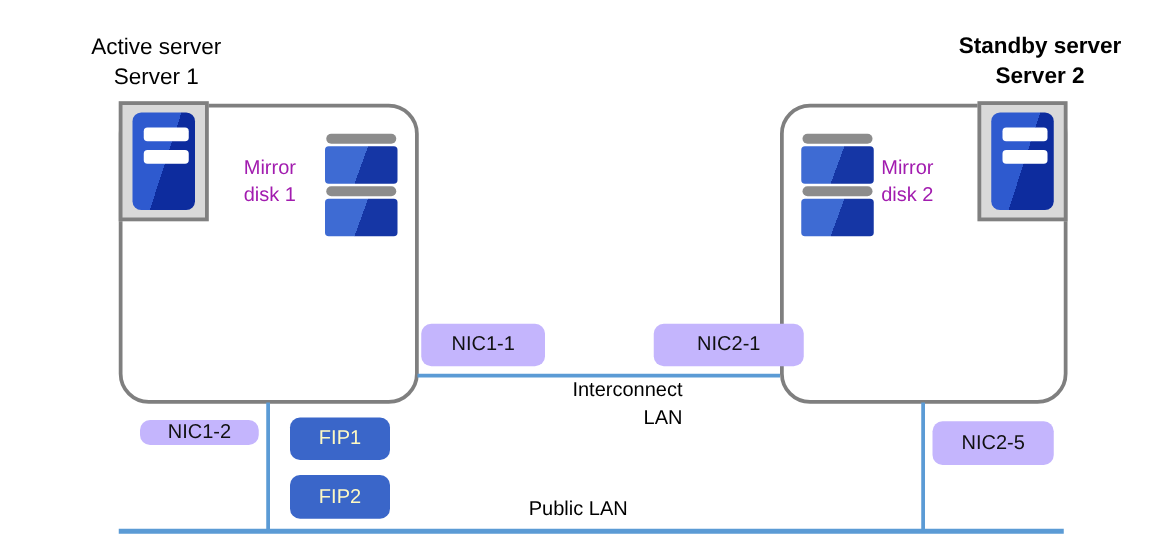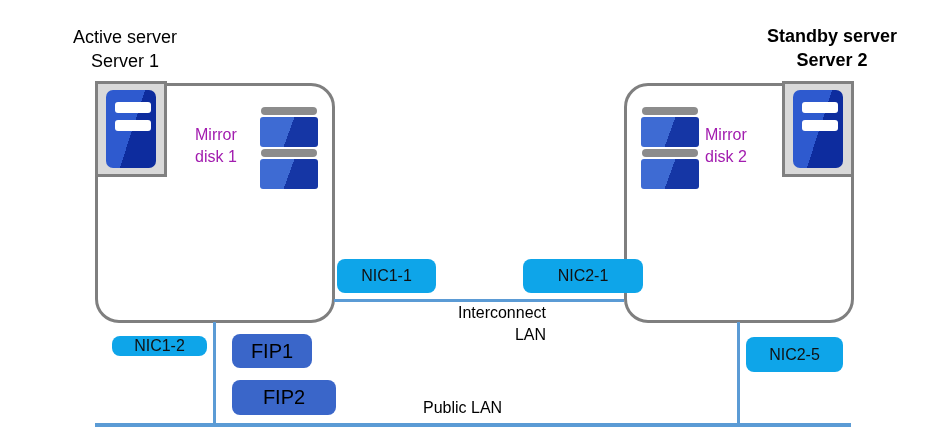--- a/index.html
+++ b/index.html
@@ -41,31 +41,31 @@
 
   
   .h-line { position:absolute; height:3px; background:#5B9BD5; }
   .v-line { position:absolute; width:3px;  background:#5B9BD5; }
   .interconnect-line { left:334px; top:299px; width:290px; }
   .public-line       { left:95px;  top:423px; width:756px; height:4px; }
   .vline1 { left:213px; top:322px; height:102px; }
   .vline2 { left:737px; top:322px; height:102px; }
 
   
-  .nic-badge { position:absolute; background:#0ea5e9; border-radius:8px; display:flex; align-items:center; justify-content:center;
+  .nic-badge { position:absolute; background:#c4b5fd; border-radius:8px; display:flex; align-items:center; justify-content:center;
       font-size:16px; color:#111; }
   .nic11 { left:337px; top:259px; width:99px; height:34px; }
   .nic21 { left:523px; top:259px; width:120px; height:34px; }
   .nic12 { left:112px; top:336px; width:95px; height:20px; }
   .nic22 { left:746px; top:337px; width:97px; height:35px; }
 
   .fip-badge { position:absolute; background:#3A66C9; border-radius:8px; display:flex; align-items:center; justify-content:center;
-      font-size:20px; color:#000000; }
+      font-size:16px; color:#fef9c3; }
   .fip1 { left:232px; top:334px; width:80px; height:34px; }
-  .fip2 { left:232px; top:380px; width:104px; height:35px; }
+  .fip2 { left:232px; top:380px; width:80px; height:35px; }
 
   
   .lan-label { position:absolute; font-size:16px; color:#000; }
   .interconnect-label { left:406px; top:302px; width:140px; text-align:right; line-height:22px; white-space:pre-line; }
   .public-label { left:423px; top:399px; }
 </style>
 </head>
 <body>
 
 <div class="canvas">

